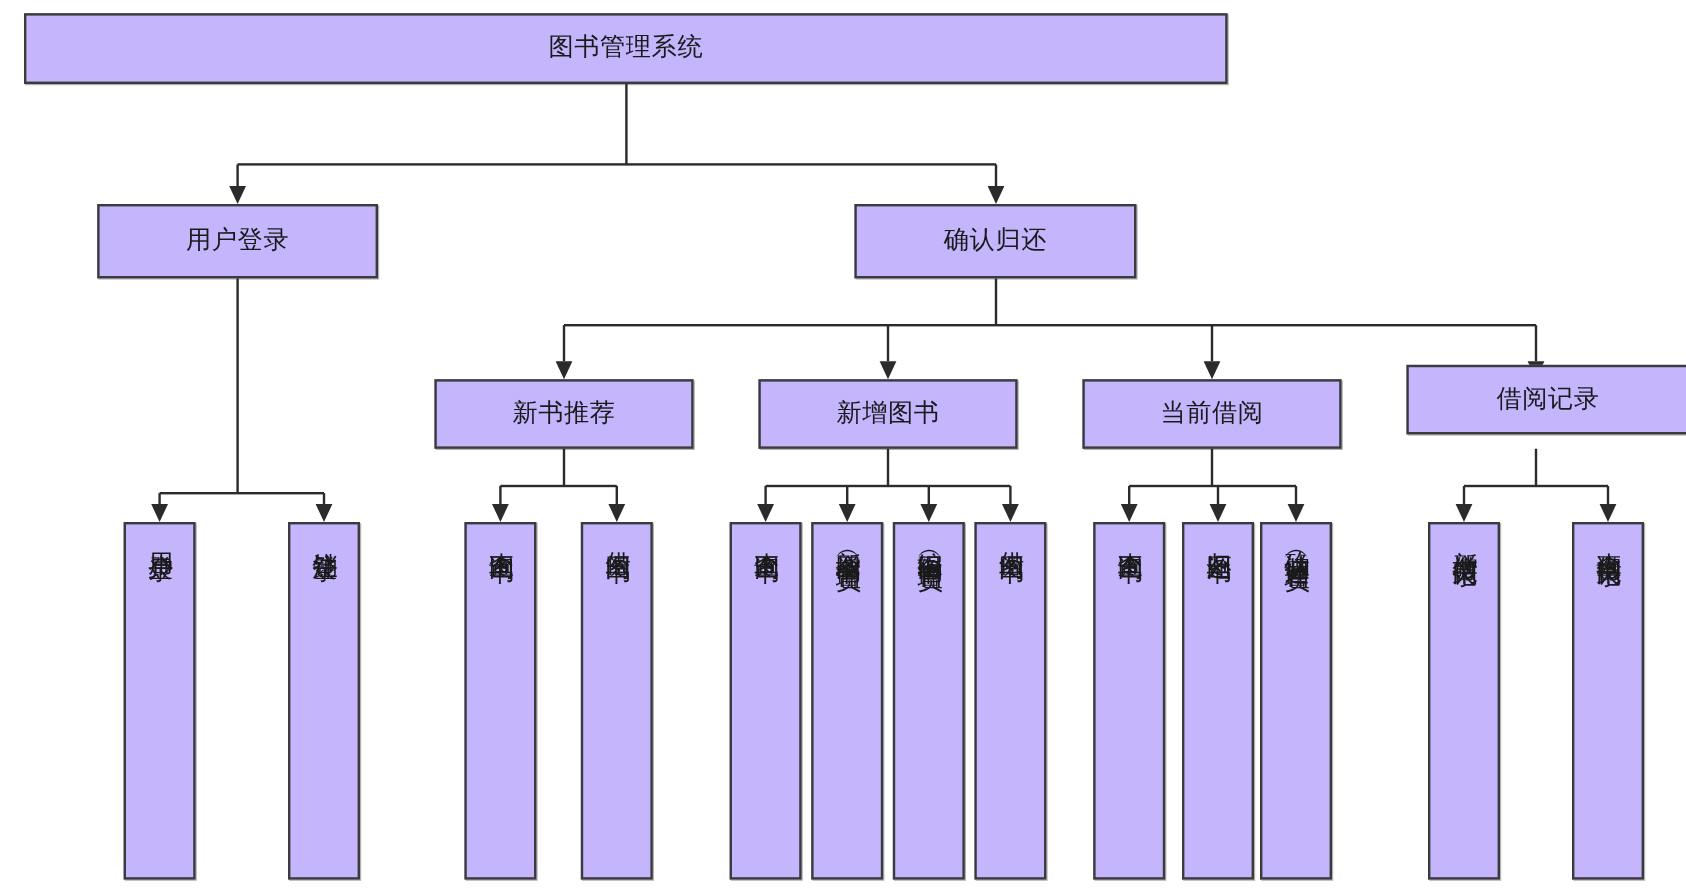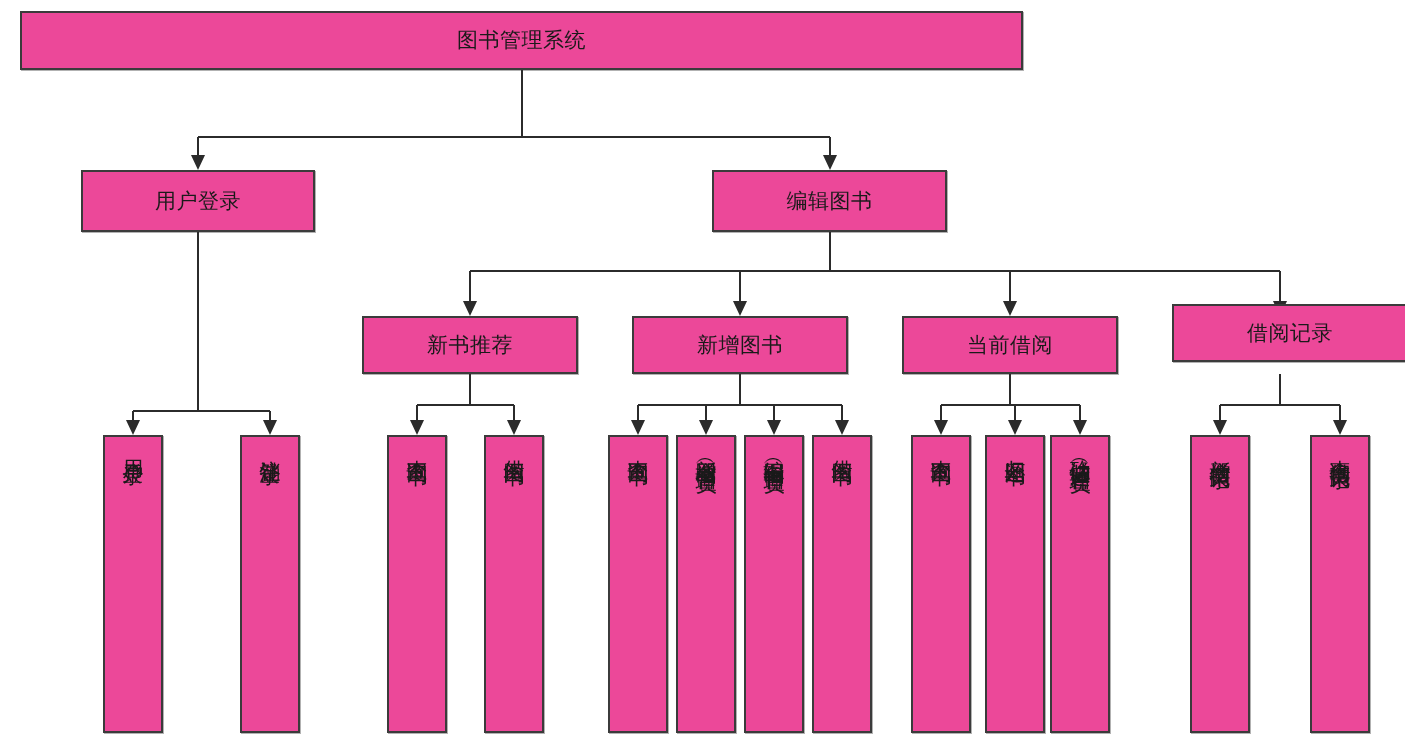--- a/index.html
+++ b/index.html
@@ -16,21 +16,21 @@
     width: 1405px;
     height: 747px;
     background: #ffffff;
     overflow: hidden;
   }
 
   
   .node {
     position: absolute;
     box-sizing: border-box;
-    background: #ec4899;
+    background: #c4b5fd;
     border: 2px solid #3b3b3b;
     box-shadow: 1px 1px 0 0 rgba(0,0,0,0.30);
     display: flex;
     align-items: center;
     justify-content: center;
     color: #1a1a1a;
   }
   .node .label {
     font-size: 21px;
     line-height: 1.18;
@@ -97,21 +97,21 @@
   <div class="hline" id="c-root-bus" style="left: 198px; top: 136px; width: 631.5px;"></div>
   <div class="vline" id="c-root-l2a" style="left: 197px; top: 137px; height: 18px;"></div>
   <div class="vline" id="c-root-l2b" style="left: 828.5px; top: 137px; height: 18px;"></div>
   <div class="arrow" id="a-root-l2a" style="left: 191px; top: 155px;"></div>
   <div class="arrow" id="a-root-l2b" style="left: 822.5px; top: 155px;"></div>
 
   <div class="node horiz" id="n-l2-0" style="left: 81px; top: 170px; width: 234px; height: 62px;">
     <span class="label">用户登录</span>
   </div>
   <div class="node horiz" id="n-l2-1" style="left: 712px; top: 170px; width: 235px; height: 62px;">
-    <span class="label">编辑图书</span>
+    <span class="label">确认归还</span>
   </div>
 
   <div class="vline" id="c-ul-stem" style="left: 197px; top: 232px; height: 179px;"></div>
   <div class="hline" id="c-ul-bus" style="left: 133px; top: 410px; width: 137px;"></div>
   <div class="vline" id="c-ul-d0" style="left: 132px; top: 411px; height: 9px;"></div>
   <div class="vline" id="c-ul-d1" style="left: 269px; top: 411px; height: 9px;"></div>
   <div class="arrow" id="a-ul-d0" style="left: 126px; top: 420px;"></div>
   <div class="arrow" id="a-ul-d1" style="left: 263px; top: 420px;"></div>
 
   <div class="vline" id="c-bm-stem" style="left: 828.5px; top: 232px; height: 39px;"></div>

